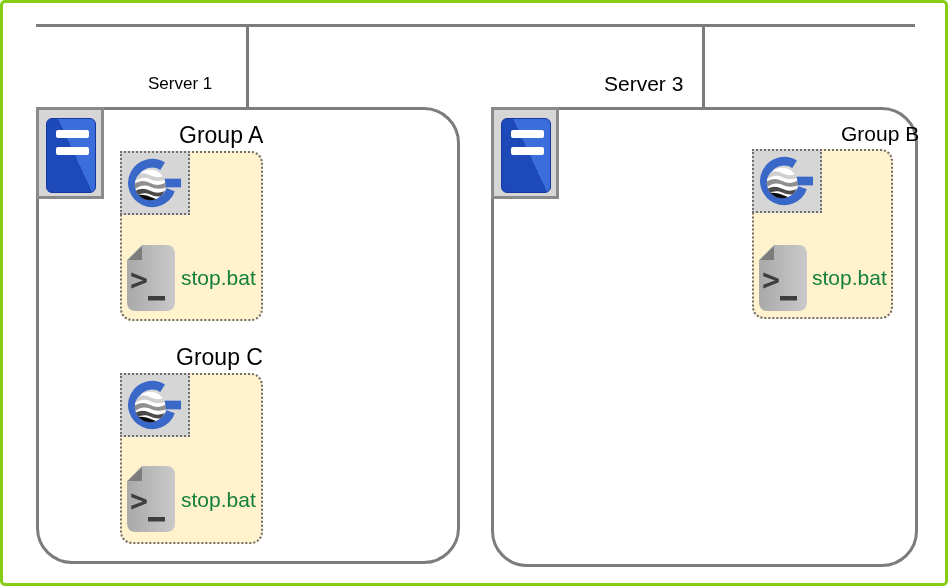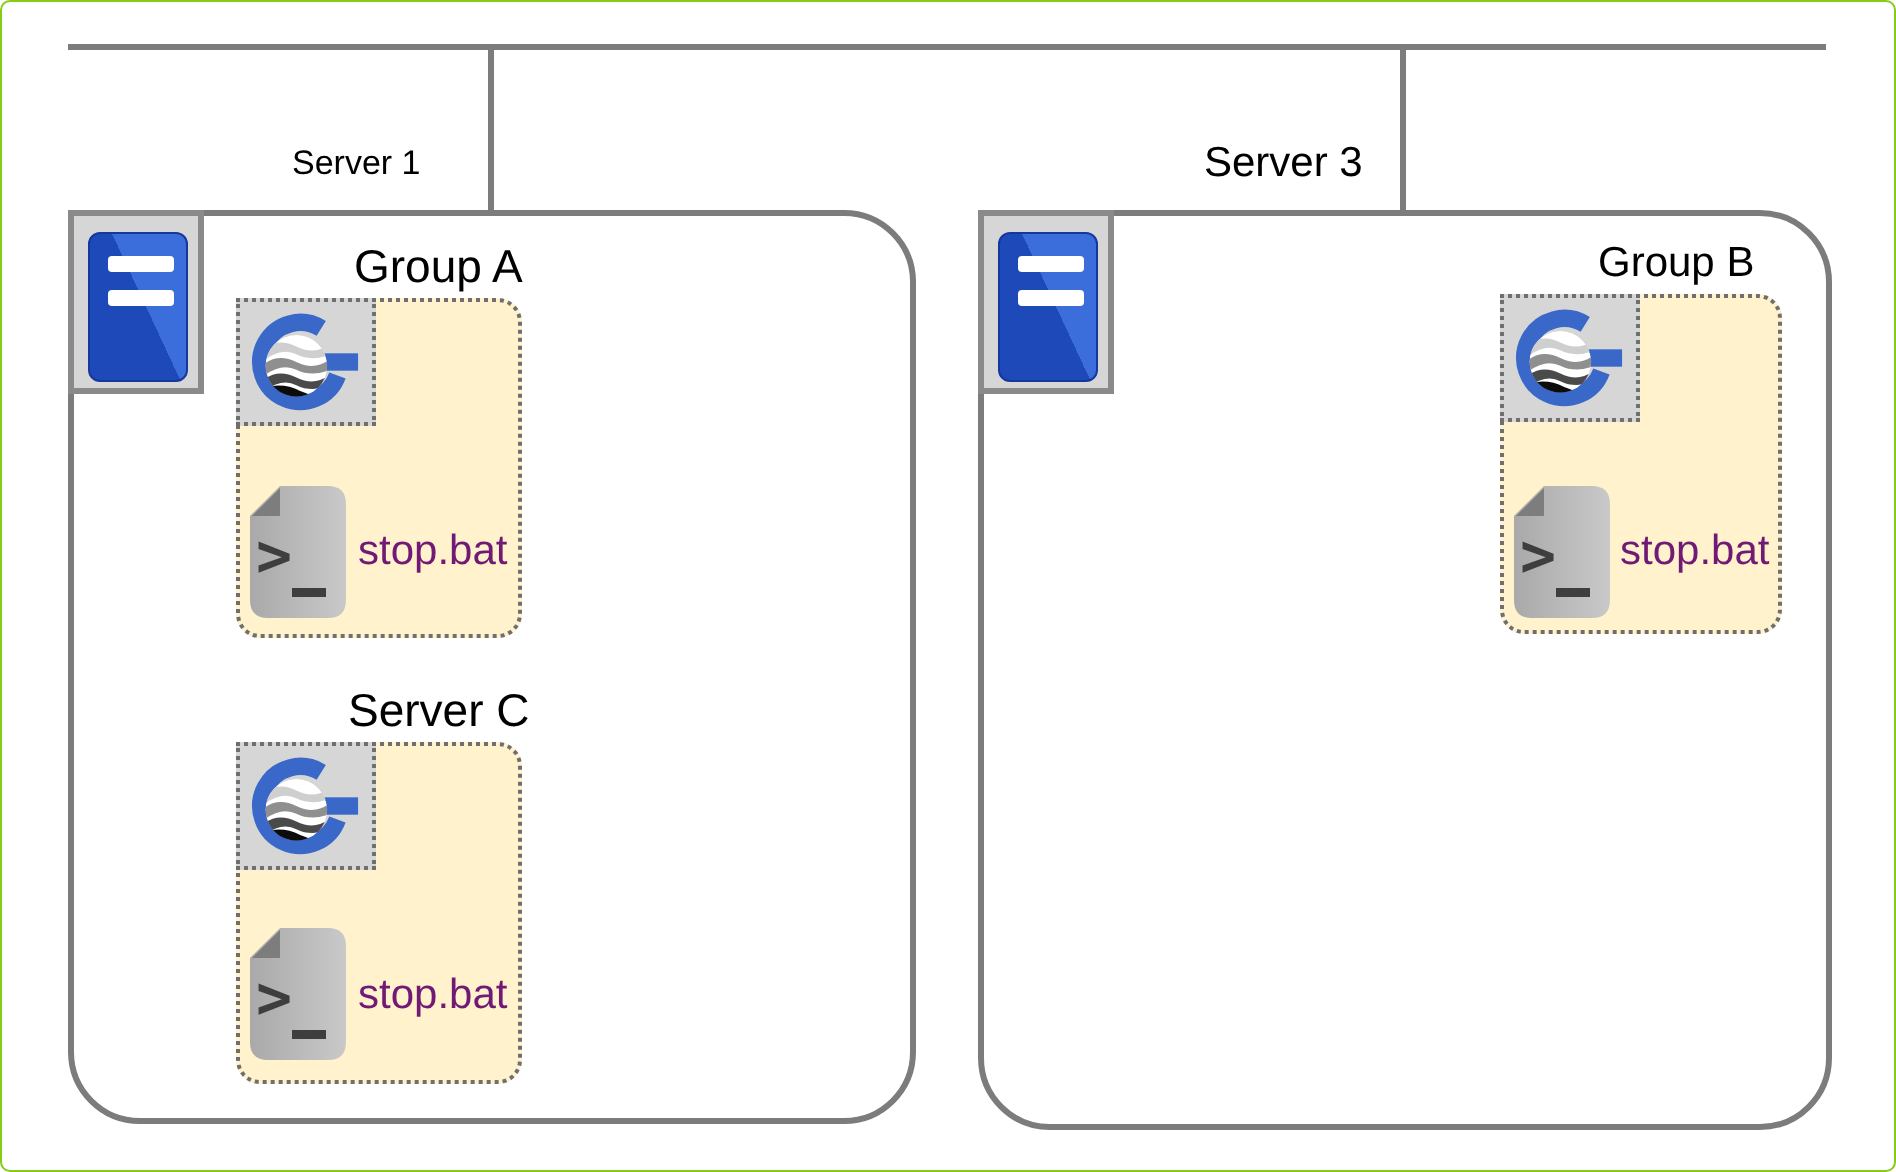--- a/index.html
+++ b/index.html
@@ -8,33 +8,33 @@
     --tile-fill:#D6D6D6;
     --dot-gray:#6F6F6F;
     --frame-gray:#8A8A8A;
     --server-blue-dark:#1E49B8;
     --server-blue-light:#3C6EDB;
     --logo-blue:#3A68C8;
   }
   *{margin:0;padding:0;box-sizing:border-box}
   body{background:#fff;font-family:"Liberation Sans",sans-serif}
   .canvas{position:relative;width:948px;height:586px;background:#fff;
-          border:1px solid #84cc16;border-radius:5px;overflow:hidden}
+          border:3px solid #84cc16;border-radius:5px;overflow:hidden}
   .abs{position:absolute}
   .busline{background:var(--line-gray)}
   .server-box{position:absolute;border:3px solid var(--line-gray);border-radius:36px;background:#fff}
   .lbl{position:absolute;color:#000;line-height:1;white-space:nowrap}
   .f17{font-size:17px}.f19{font-size:23px}.f21{font-size:21px}
   .group-box{position:absolute;background:var(--group-fill);
              border:2px dotted var(--dot-gray);border-radius:12px}
   .tile{position:absolute;left:-2px;top:-2px;width:70px;height:64px;
         background:var(--tile-fill);border:2px dotted var(--dot-gray);
         display:flex;align-items:center;justify-content:center}
   .doc{position:absolute;left:5px;top:92px;width:48px;height:66px}
-  .file-lbl{position:absolute;left:59px;top:114px;font-size:21px;line-height:1;color:#701a75}
+  .file-lbl{position:absolute;left:59px;top:114px;font-size:21px;line-height:1;color:#15803d}
   
   .srv-frame{position:absolute;width:68px;height:92px;background:var(--tile-fill);
              border:3px solid var(--frame-gray);z-index:3}
   .tower{position:absolute;left:7px;top:8px;width:50px;height:75px;border-radius:6px;
          border:1px solid #16379E;
          background:linear-gradient(65deg,var(--server-blue-dark) 55%,var(--server-blue-light) 55%)}
   .tower .bar{position:absolute;left:9px;width:33px;height:8px;background:#fff;border-radius:2px}
   .tower .bar.b1{top:11px}
   .tower .bar.b2{top:28px}
 </style>
@@ -94,21 +94,21 @@
       </linearGradient>
         </defs>
       <path d="M15,0 H39 Q48,0 48,9 V57 Q48,66 39,66 H9 Q0,66 0,57 V15 Z" fill="url(#dga)"></path>
       <path d="M15,1 L15,15 L1,15 Z" fill="#7D7D7D"></path>
       <text x="3" y="45" font-size="30" font-weight="bold" fill="#3E3E3E" font-family="DejaVu Sans Mono, monospace">&gt;</text>
       <rect x="21" y="51" width="17" height="4.5" fill="#3E3E3E"></rect>
     </svg>
     <div class="file-lbl">stop.bat</div>
   </div>
 
-  <div class="lbl f19" style="left:173px;top:343px">Server C</div>
+  <div class="lbl f19" style="left:173px;top:343px">Group C</div>
   <div class="group-box" style="left:117px;top:370px;width:143px;height:171px">
     <div class="tile">
       <svg width="56" height="54" viewBox="0 0 58 56">
         <path d="M36.9,10.6 A20.5,20.5 0 1 0 45.3,35.0" fill="none" stroke="var(--logo-blue)" stroke-width="9"></path>
         <rect x="26" y="23.5" width="30" height="9" fill="var(--logo-blue)"></rect>
         <g clip-path="url(#sph)">
           <circle cx="24" cy="30" r="16" fill="#FFFFFF"></circle>
           <path d="M6,22 Q14,15 24,20 T42,18 L42,24 Q32,28 24,24 T6,28 Z" fill="#CFCFCF"></path>
           <path d="M6,30 Q14,23 24,28 T42,26 L42,32 Q32,36 24,32 T6,36 Z" fill="#8F8F8F"></path>
           <path d="M6,38 Q14,31 24,36 T42,34 L42,40 Q32,44 24,40 T6,44 Z" fill="#4A4A4A"></path>
@@ -118,21 +118,21 @@
     </div>
     <svg class="doc" viewBox="0 0 48 66" style="top:91px">
       <path d="M15,0 H39 Q48,0 48,9 V57 Q48,66 39,66 H9 Q0,66 0,57 V15 Z" fill="url(#dga)"></path>
       <path d="M15,1 L15,15 L1,15 Z" fill="#7D7D7D"></path>
       <text x="3" y="45" font-size="30" font-weight="bold" fill="#3E3E3E" font-family="DejaVu Sans Mono, monospace">&gt;</text>
       <rect x="21" y="51" width="17" height="4.5" fill="#3E3E3E"></rect>
     </svg>
     <div class="file-lbl">stop.bat</div>
   </div>
 
-  <div class="lbl f21" style="left:798px;top:120px">Group B</div>
+  <div class="lbl f21" style="left:838px;top:120px">Group B</div>
   <div class="group-box" style="left:749px;top:146px;width:141px;height:170px">
     <div class="tile">
       <svg width="56" height="54" viewBox="0 0 58 56">
         <path d="M36.9,10.6 A20.5,20.5 0 1 0 45.3,35.0" fill="none" stroke="var(--logo-blue)" stroke-width="9"></path>
         <rect x="26" y="23.5" width="30" height="9" fill="var(--logo-blue)"></rect>
         <g clip-path="url(#sph)">
           <circle cx="24" cy="30" r="16" fill="#FFFFFF"></circle>
           <path d="M6,22 Q14,15 24,20 T42,18 L42,24 Q32,28 24,24 T6,28 Z" fill="#CFCFCF"></path>
           <path d="M6,30 Q14,23 24,28 T42,26 L42,32 Q32,36 24,32 T6,36 Z" fill="#8F8F8F"></path>
           <path d="M6,38 Q14,31 24,36 T42,34 L42,40 Q32,44 24,40 T6,44 Z" fill="#4A4A4A"></path>

